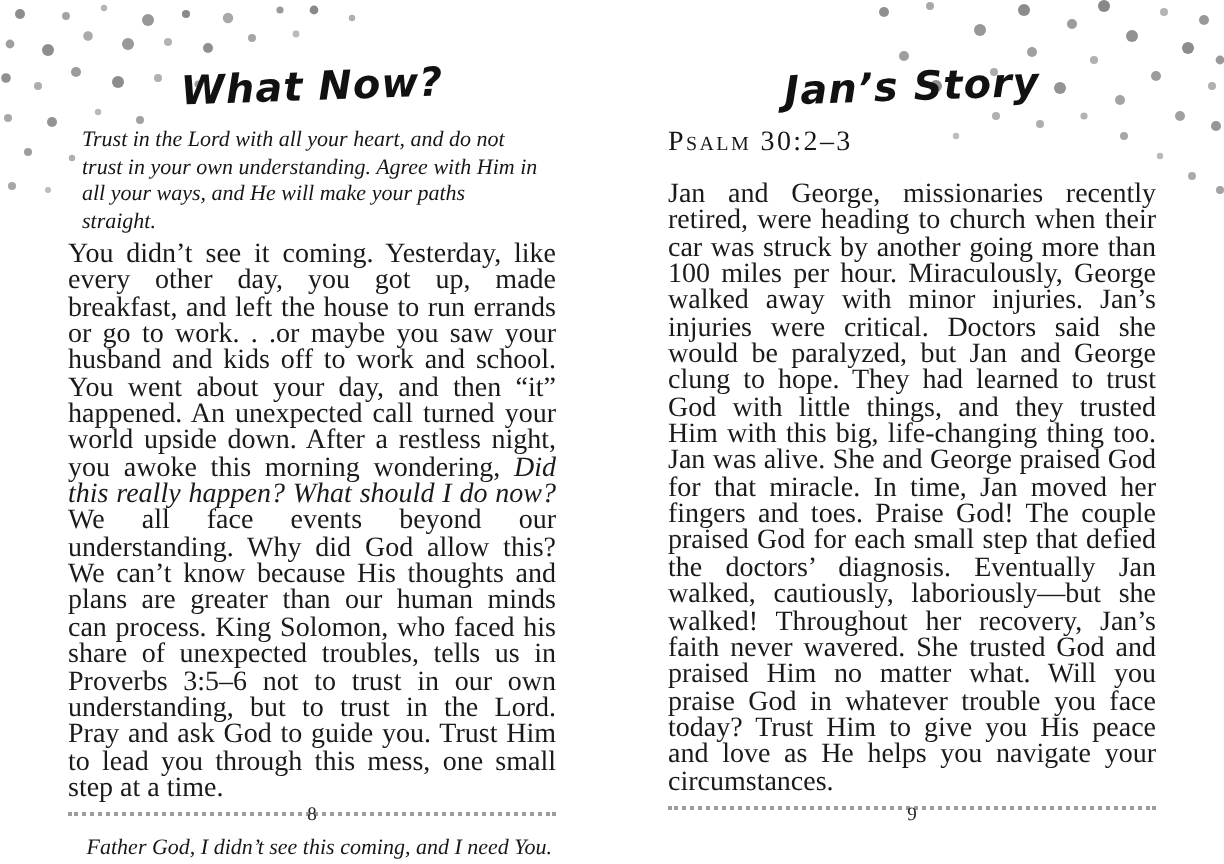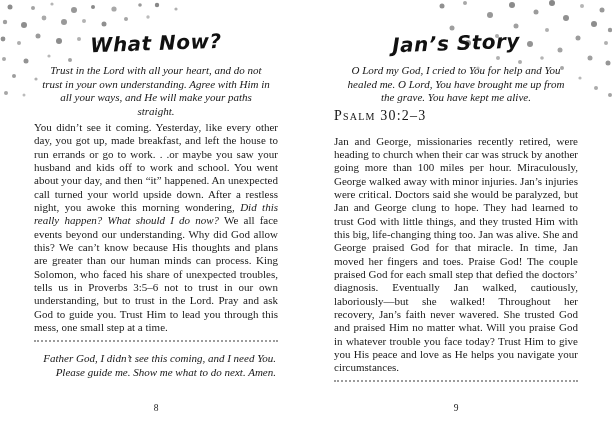--- a/index.html
+++ b/index.html
@@ -29,36 +29,35 @@
     font-weight:600;
     font-size:20px;
     letter-spacing:0.5px;
     color:#111;
     transform:rotate(-2deg);
   }
   .quote{
     font-style:italic;
     font-size:11px;
     line-height:13.5px;
-    text-align:center;
     padding:0 7px;
     margin-bottom:3px;
     color:#161616;
   }
   .reference{
     text-align:left;
     font-variant:small-caps;
     letter-spacing:1.2px;
     font-size:14px;
     margin-bottom:11px;
     color:#161616;
   }
   .body{
     margin:0 0 5px 0;
-    font-size:11px;
+    font-size:14px;
     line-height:13.35px;
     text-align:justify;
     color:#1a1a1a;
   }
   .body em{font-style:italic;}
   .divider{
     border:none;
     border-top:2px dotted #9c9c9c;
     height:0;
     margin:5px 0 9px 0;
@@ -155,20 +154,19 @@
     <h1 class="title">What Now?</h1>
     <div class="quote">Trust in the Lord with all your heart, and do not trust in your own understanding. Agree with Him in all your ways, and He will make your paths straight.</div>
     <p class="body"><span>You didn’t see it coming. Yesterday, like every other day, you got up, made breakfast, and left the house to run errands or go to work. . .or maybe you saw your husband and kids off to work and school. You went about your day, and then “it” happened. An unexpected call turned your world upside down. After a restless night, you awoke this morning wondering, </span><em>Did this really happen? What should I do now?</em><span> We all face events beyond our understanding. Why did God allow this? We can’t know because His thoughts and plans are greater than our human minds can process. King Solomon, who faced his share of unexpected troubles, tells us in Proverbs 3:5–6 not to trust in our own understanding, but to trust in the Lord. Pray and ask God to guide you. Trust Him to lead you through this mess, one small step at a time.</span></p>
     <div class="divider"></div>
     <div class="prayer">Father God, I didn’t see this coming, and I need You. Please guide me. Show me what to do next. Amen.</div>
     <div class="page-number">8</div>
   </div>
 
   <div class="page right">
     <h1 class="title">Jan’s Story</h1>
-    <div class="quote">O Lord my God, I cried to You for help and You healed me. O Lord, You have brought me up from the grave. You have kept me alive.</div>
     <div class="reference">Psalm 30:2–3</div>
     <p class="body">Jan and George, missionaries recently retired, were heading to church when their car was struck by another going more than 100 miles per hour. Miraculously, George walked away with minor injuries. Jan’s injuries were critical. Doctors said she would be paralyzed, but Jan and George clung to hope. They had learned to trust God with little things, and they trusted Him with this big, life-changing thing too. Jan was alive. She and George praised God for that miracle. In time, Jan moved her fingers and toes. Praise God! The couple praised God for each small step that defied the doctors’ diagnosis. Eventually Jan walked, cautiously, laboriously—but she walked! Throughout her recovery, Jan’s faith never wavered. She trusted God and praised Him no matter what. Will you praise God in whatever trouble you face today? Trust Him to give you His peace and love as He helps you navigate your circumstances.</p>
     <div class="divider"></div>
     <div class="page-number">9</div>
   </div>
 
 </div>
 
 </body></html>

